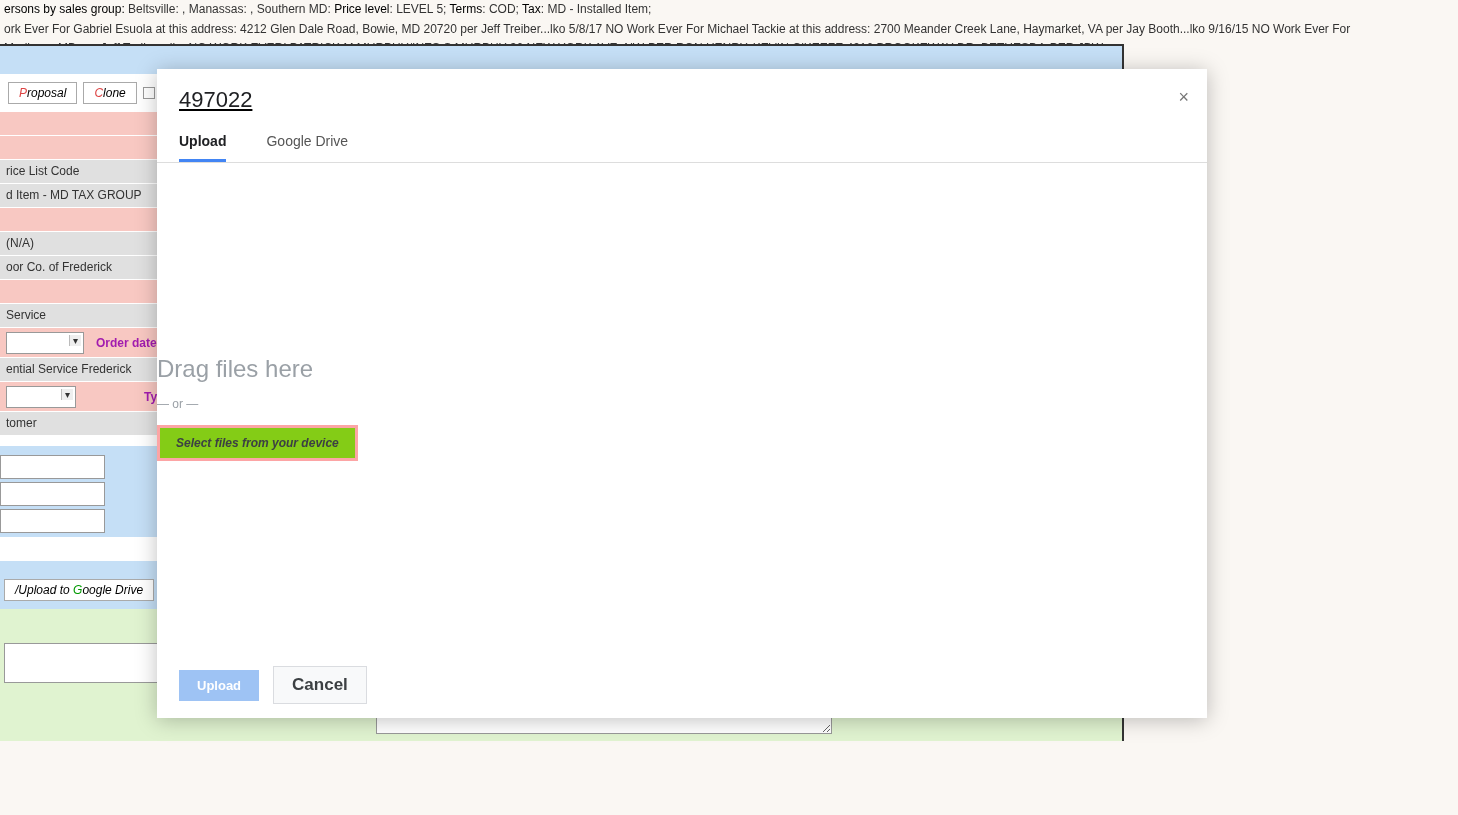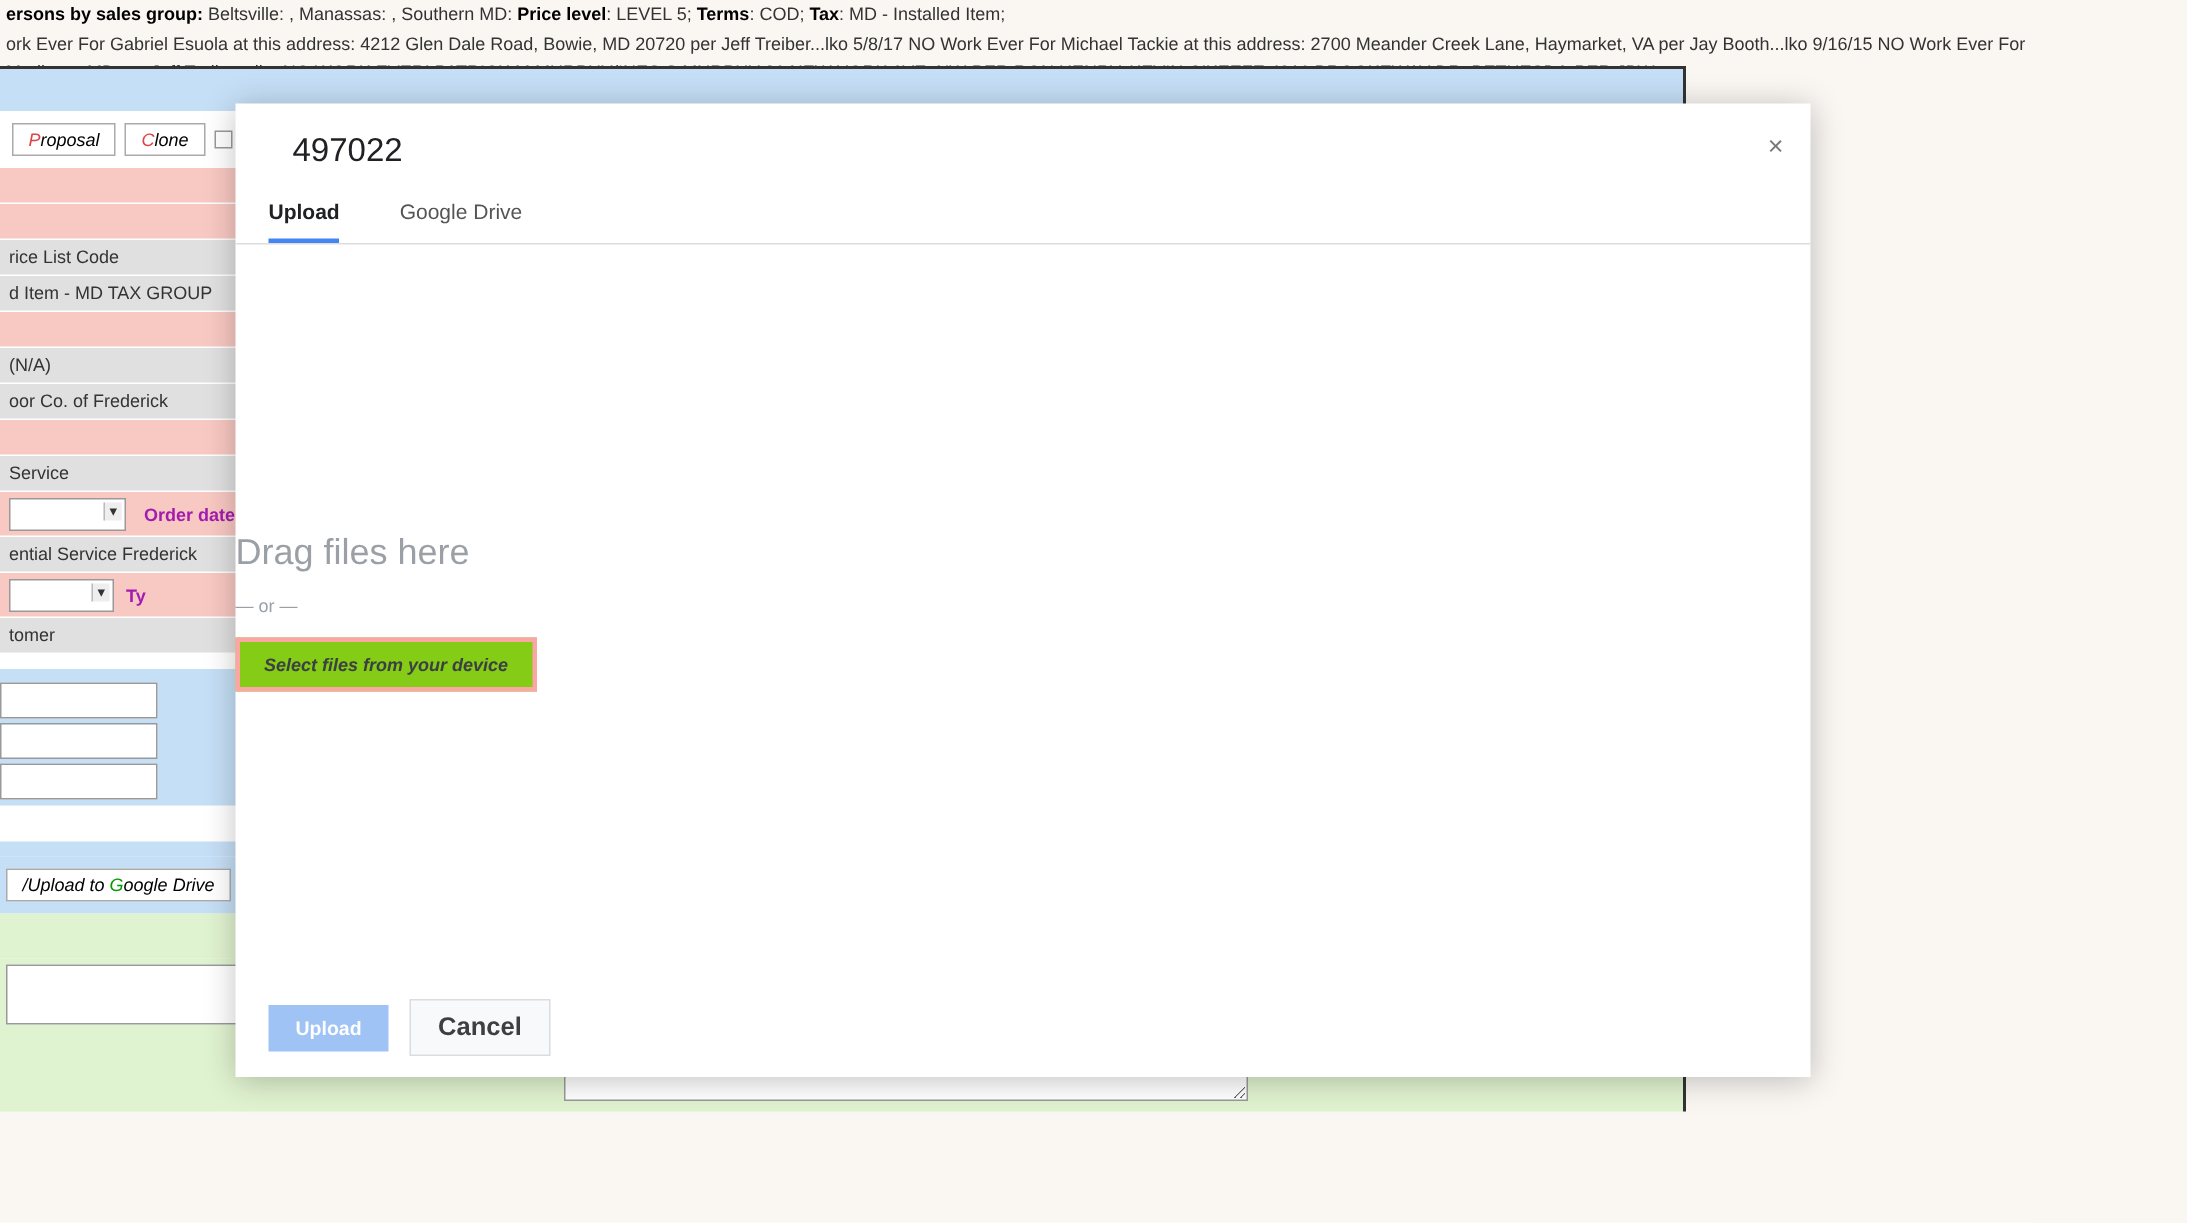--- a/index.html
+++ b/index.html
@@ -17,21 +17,21 @@
       position: relative;
     }
     
     
     .top-info {
       font-size: 12px;
       color: #333;
       padding: 2px 4px;
       line-height: 1.3;
     }
-    .top-info .bold { font-weight: bold; color: #000; text-align: center; }
+    .top-info .bold { font-weight: normal; color: #000; text-align: center; }
     
     
     .form-wrapper {
       position: absolute;
       top: 44px;
       left: 0;
       width: 1124px;
       border-top: 2px solid #333;
       border-right: 2px solid #333;
     }
@@ -154,21 +154,22 @@
       top: 69px;
       left: 157px;
       width: 1050px;
       height: 649px;
       background: #fff;
       box-shadow: 0 2px 20px rgba(0,0,0,0.25);
       display: flex;
       flex-direction: column;
     }
     .modal-header {
-      padding: 18px 22px 0 38px;
+      padding: 18px 22px 0 22px;
+      text-decoration: underline;
     }
     .modal-title {
       font-size: 22px;
       color: #202124;
       font-weight: 400;
     }
     .modal-close {
       position: absolute;
       top: 18px;
       right: 18px;
@@ -288,21 +289,21 @@
 
   <div class="row-salmon" style="display:flex;align-items:center;gap:12px;height:30px;">
     <span class="select-like" style="width:78px;"></span>
     <span class="label-bold">Order date</span>
   </div>
 
   <div class="row-gray">ential Service Frederick</div>
 
   <div class="row-salmon" style="display:flex;align-items:center;gap:8px;height:30px;">
     <span class="select-like" style="width:70px;"></span>
-    <span class="label-bold" style="">Ty</span>
+    <span class="label-bold" style="margin-left:60px;">Ty</span>
   </div>
 
   <div class="row-gray">tomer</div>
   <div class="row-white-spacer"></div>
 
   <div class="blue-section" style="padding:6px 0 10px 0;">
     <input class="text-input" type="text" style="">
     <input class="text-input" type="text" style="">
     <input class="text-input" type="text" style="">
     <div style="background:#fff;height:24px;margin-top:4px;"></div>

